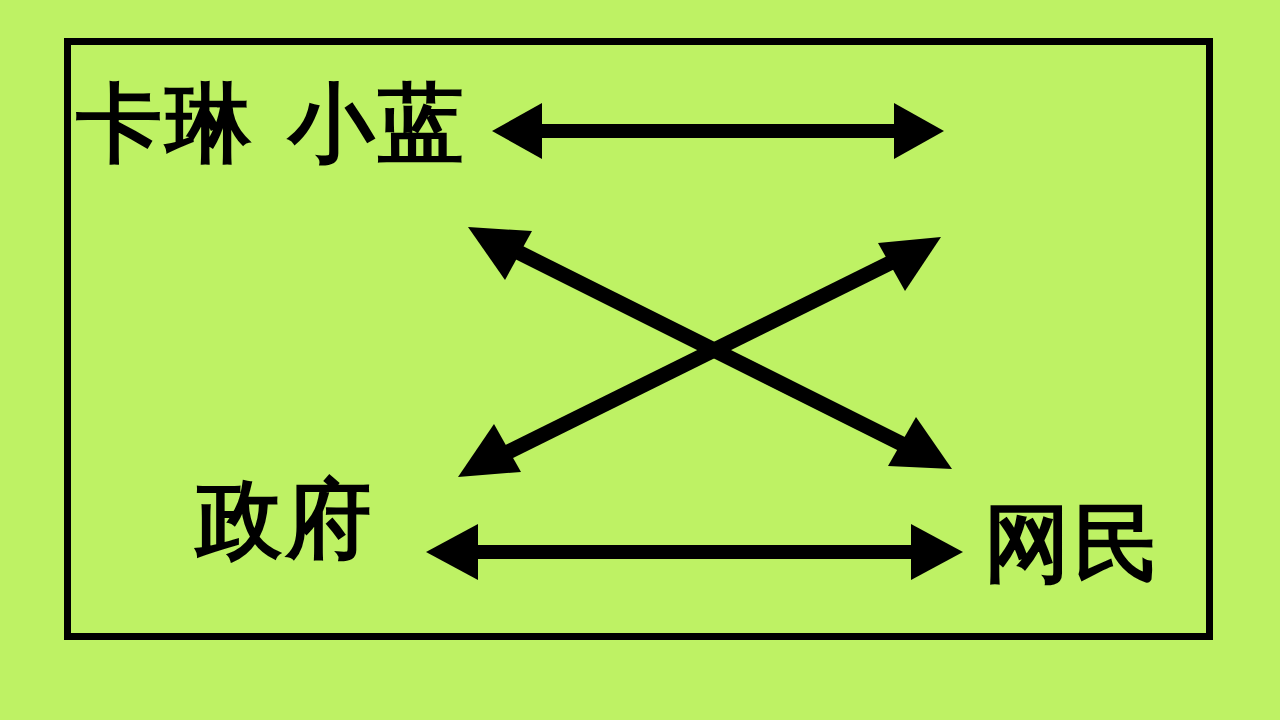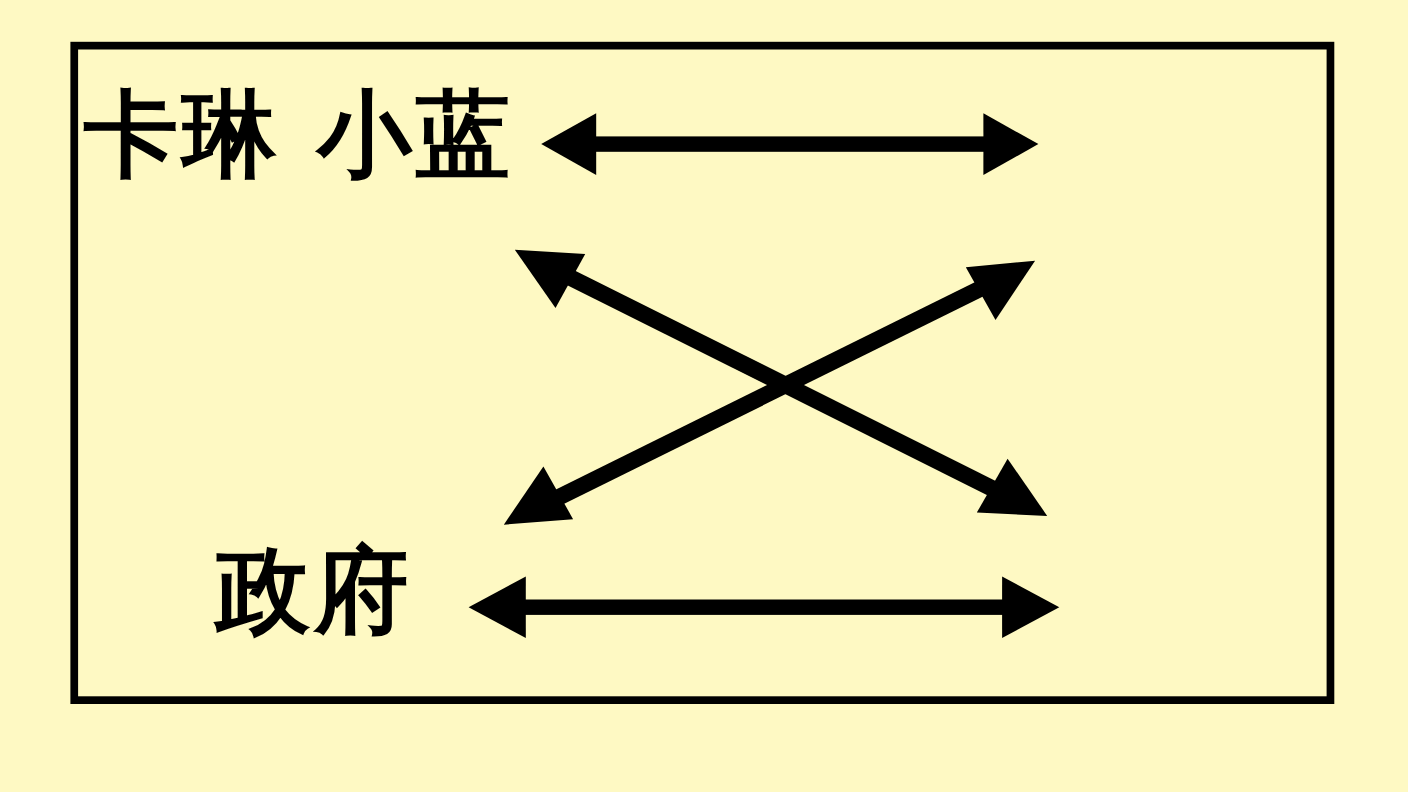--- a/index.html
+++ b/index.html
@@ -5,21 +5,21 @@
 <style>
   html, body {
     margin: 0;
     padding: 0;
     background: #ffffff;
   }
   #stage {
     position: relative;
     width: 1280px;
     height: 720px;
-    background: #fef9c3;
+    background: #bef264;
     overflow: hidden;
     font-family: "DejaVu Sans", "Liberation Sans", sans-serif;
   }
   
   #frame {
     position: absolute;
     left: 64px;
     top: 38px;
     width: 1149px;
     height: 602px;
@@ -51,21 +51,21 @@
     top: 80px;
     font-size: 86px;
   }
   #node-garnett {
     left: 944px;
     top: 80px;
     font-size: 86px;
   }
   #node-government {
     left: 196px;
-    top: 494px;
+    top: 476px;
     font-size: 86px;
   }
   #node-netizens {
     left: 984px;
     top: 500px;
     font-size: 86px;
   }
 </style>
 </head>
 <body>
@@ -99,14 +99,15 @@
       <polygon points="426,552 478,524 478,580" fill="#000000"></polygon>
       <polygon points="963,552 911,524 911,580" fill="#000000"></polygon>
     </g>
   </svg>
 
   <div class="node-label" id="node-karin-xiaolan">卡琳 小蓝</div>
 
 
   <div class="node-label" id="node-government">政府</div>
 
+  <div class="node-label" id="node-netizens">网民</div>
 
 </div>
 
 </body></html>

